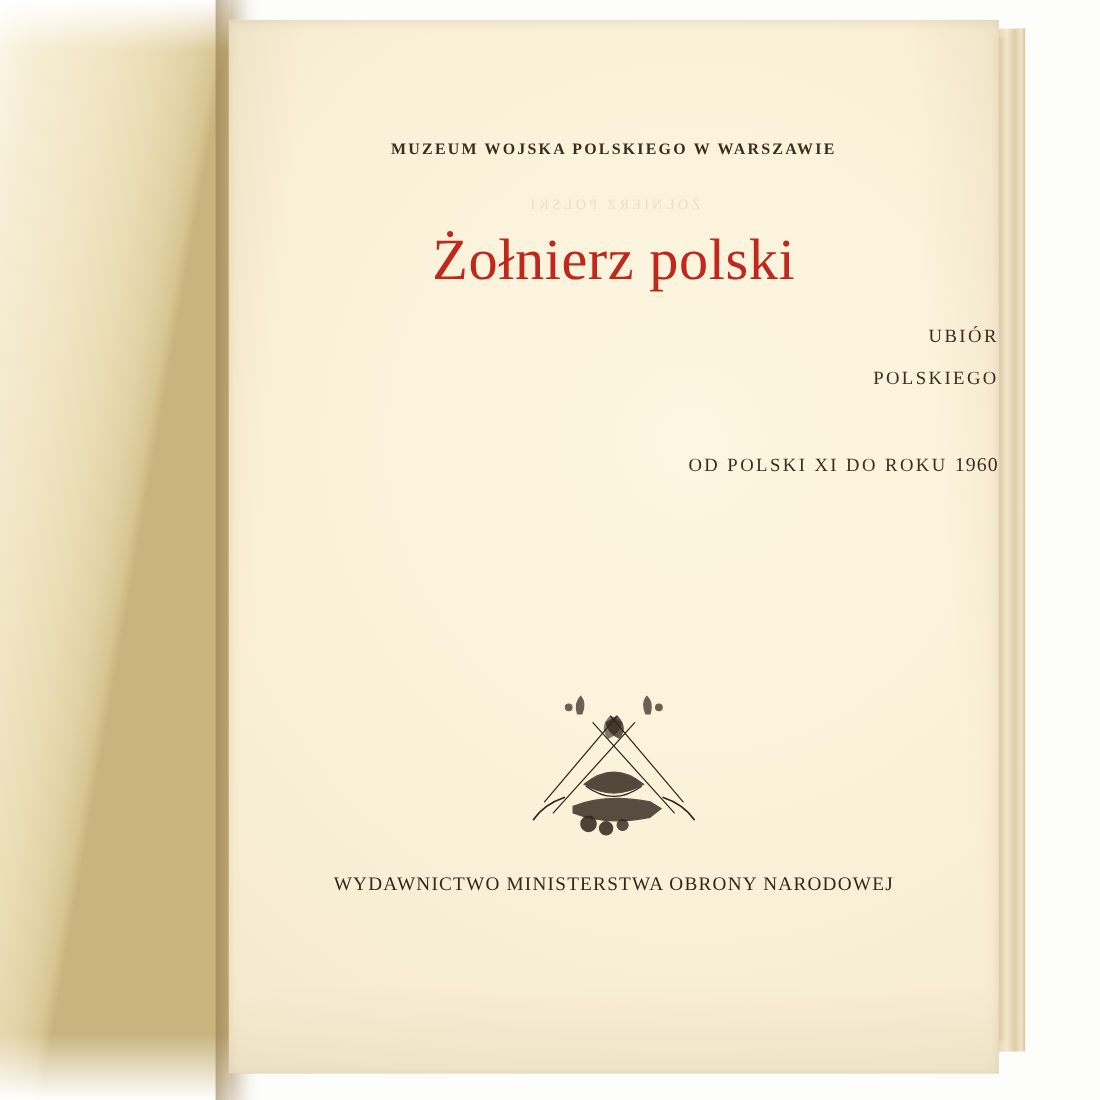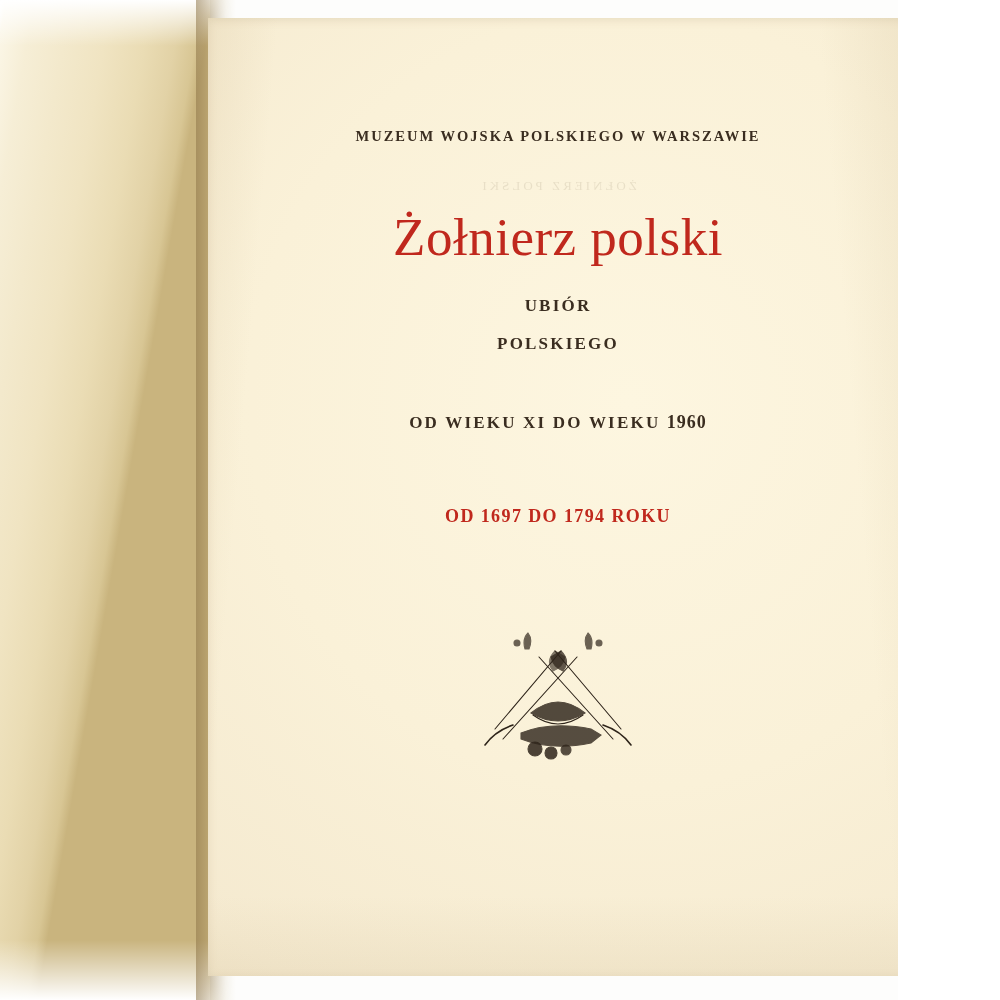--- a/index.html
+++ b/index.html
@@ -2,21 +2,21 @@
 <html><head>
 <meta charset="utf-8">
 <style>
   html, body {
     margin: 0;
     padding: 0;
     background: #ffffff;
   }
   #page {
     position: relative;
-    width: 898px;
+    width: 1000px;
     height: 1000px;
     overflow: hidden;
     background: #ef4444;
     font-family: "Liberation Serif", serif;
   }
 
   
   .photo-bg {
     position: absolute;
     inset: 0;
@@ -138,23 +138,24 @@
     font-size: 53px;
     line-height: 1.05;
     color: #c0281d;
     font-weight: 400;
     letter-spacing: 0.5px;
   }
 
   .sub1, .sub2, .sub3, .sub4 {
     position: absolute;
     width: 100%;
-    font-weight: 700;
+    font-weight: 400;
     color: #3a2d20;
     letter-spacing: 2.2px;
+    text-align: right;
   }
   .sub1 { top: 278px; font-size: 17px; }
   .sub2 { top: 316px; font-size: 17px; }
   .sub3 { top: 354px; font-size: 17px; }
   .sub4 { top: 394px; font-size: 17px; }
   .sub4 .year { font-size: 18px; letter-spacing: 1px; }
 
   .period {
     position: absolute;
     top: 488px;
@@ -232,25 +233,24 @@
       <div class="museum-line">MUZEUM WOJSKA POLSKIEGO W WARSZAWIE</div>
 
       <div class="main-title">Żołnierz polski</div>
 
       <div class="sub1">UBIÓR</div>
 
       <div class="sub2">POLSKIEGO</div>
 
 
       <div class="sub4">
-        <span>OD WIEKU XI DO WIEKU</span>
+        <span>OD POLSKI XI DO ROKU</span>
         <span class="year">1960</span>
       </div>
 
-      <div class="period">OD 1697 DO 1794 ROKU</div>
 
       <div class="vignette">
         <svg width="170" height="150" viewBox="0 0 170 150" aria-hidden="true">
           <g stroke="#2e241a" stroke-width="1.1" fill="none" stroke-linecap="round">
 
             <line x1="22" y1="108" x2="88" y2="30"></line>
             <line x1="148" y1="108" x2="82" y2="30"></line>
             <line x1="30" y1="118" x2="104" y2="36"></line>
             <line x1="140" y1="118" x2="66" y2="36"></line>
 
@@ -270,17 +270,18 @@
             <circle cx="62" cy="128" r="7" fill="#2e241a" opacity=".85"></circle>
             <circle cx="78" cy="132" r="6" fill="#2e241a" opacity=".85"></circle>
             <circle cx="93" cy="129" r="5" fill="#2e241a" opacity=".8"></circle>
 
             <path d="M40 104 q-18 6 -28 20" stroke-width="1.6"></path>
             <path d="M130 104 q18 6 28 20" stroke-width="1.6"></path>
           </g>
         </svg>
       </div>
 
+      <div class="imprint">WYDAWNICTWO MINISTERSTWA OBRONY NARODOWEJ</div>
 
 
     </div>
   </div>
 </div>
 
 </body></html>

